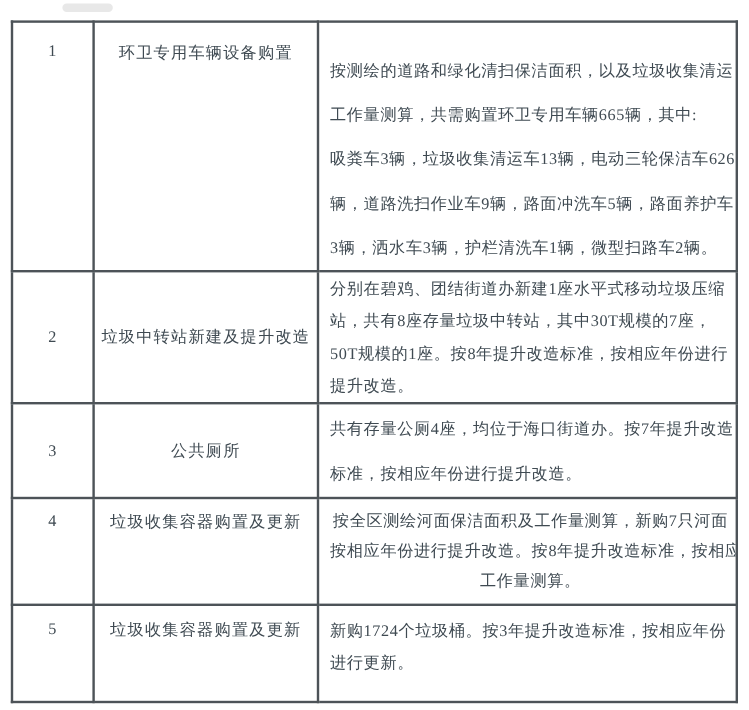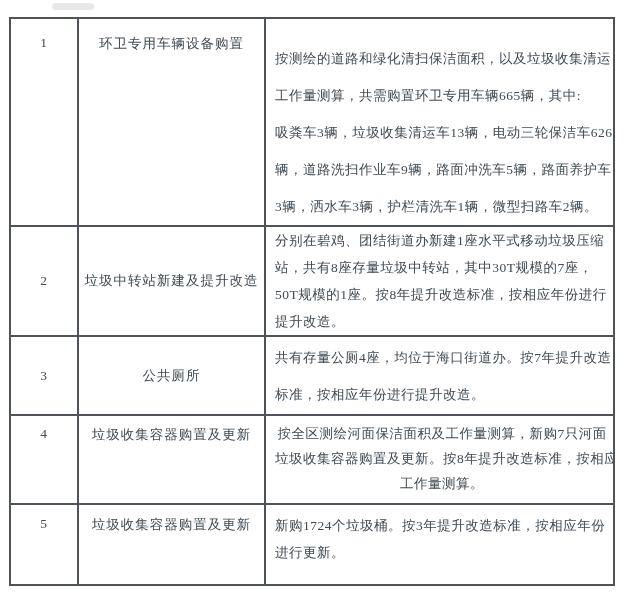--- a/index.html
+++ b/index.html
@@ -133,21 +133,21 @@
         <div class="line lh-wide">共有存量公厕4座，均位于海口街道办。按7年提升改造</div>
         <div class="line lh-wide">标准，按相应年份进行提升改造。</div>
       </td>
     </tr>
 
     <tr class="r4">
       <td class="no-cell">4</td>
       <td class="name-cell">垃圾收集容器购置及更新</td>
       <td class="content-cell">
         <div class="line lh-tight">按全区测绘河面保洁面积及工作量测算，新购7只河面</div>
-        <div class="line lh-tight">垃圾收集容器购置及更新。按8年提升改造标准，按相应</div>
+        <div class="line lh-tight">按相应年份进行提升改造。按8年提升改造标准，按相应</div>
         <div class="line lh-tight">工作量测算。</div>
       </td>
     </tr>
 
     <tr class="r5">
       <td class="no-cell">5</td>
       <td class="name-cell">垃圾收集容器购置及更新</td>
       <td class="content-cell">
         <div class="line lh-norm">新购1724个垃圾桶。按3年提升改造标准，按相应年份</div>
         <div class="line lh-norm">进行更新。</div>

